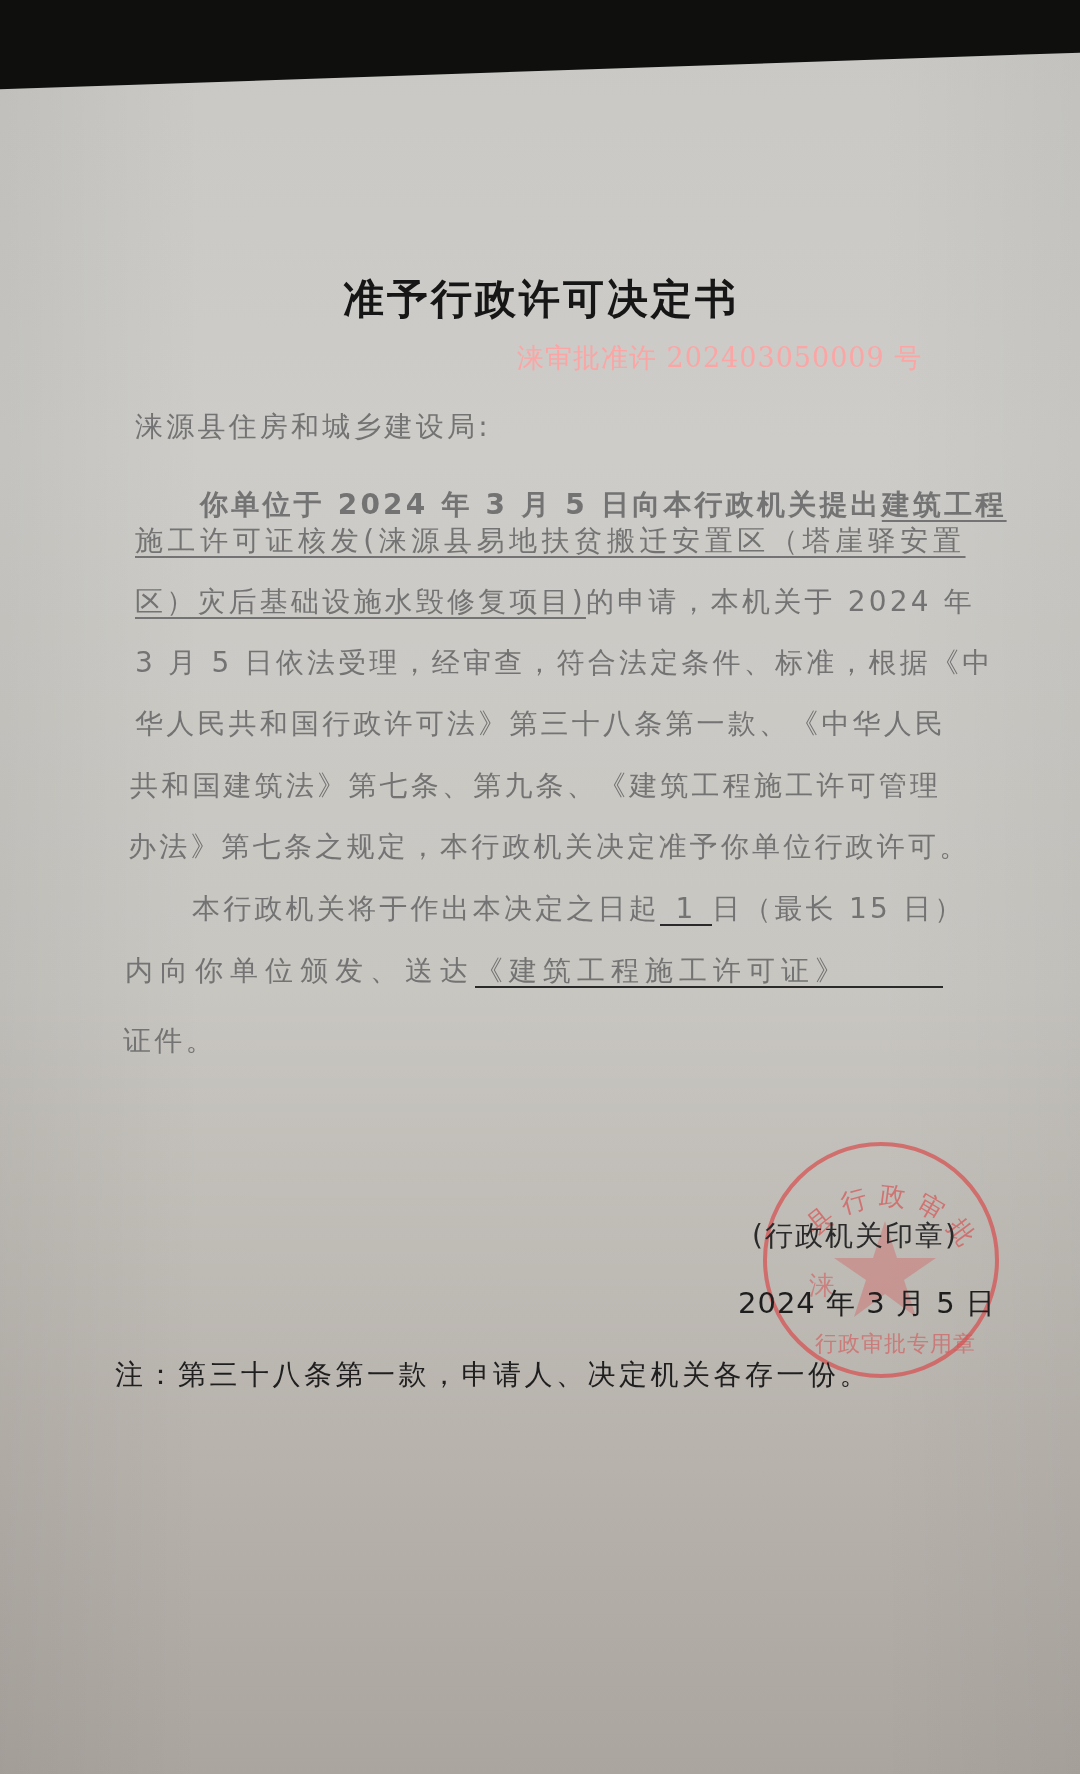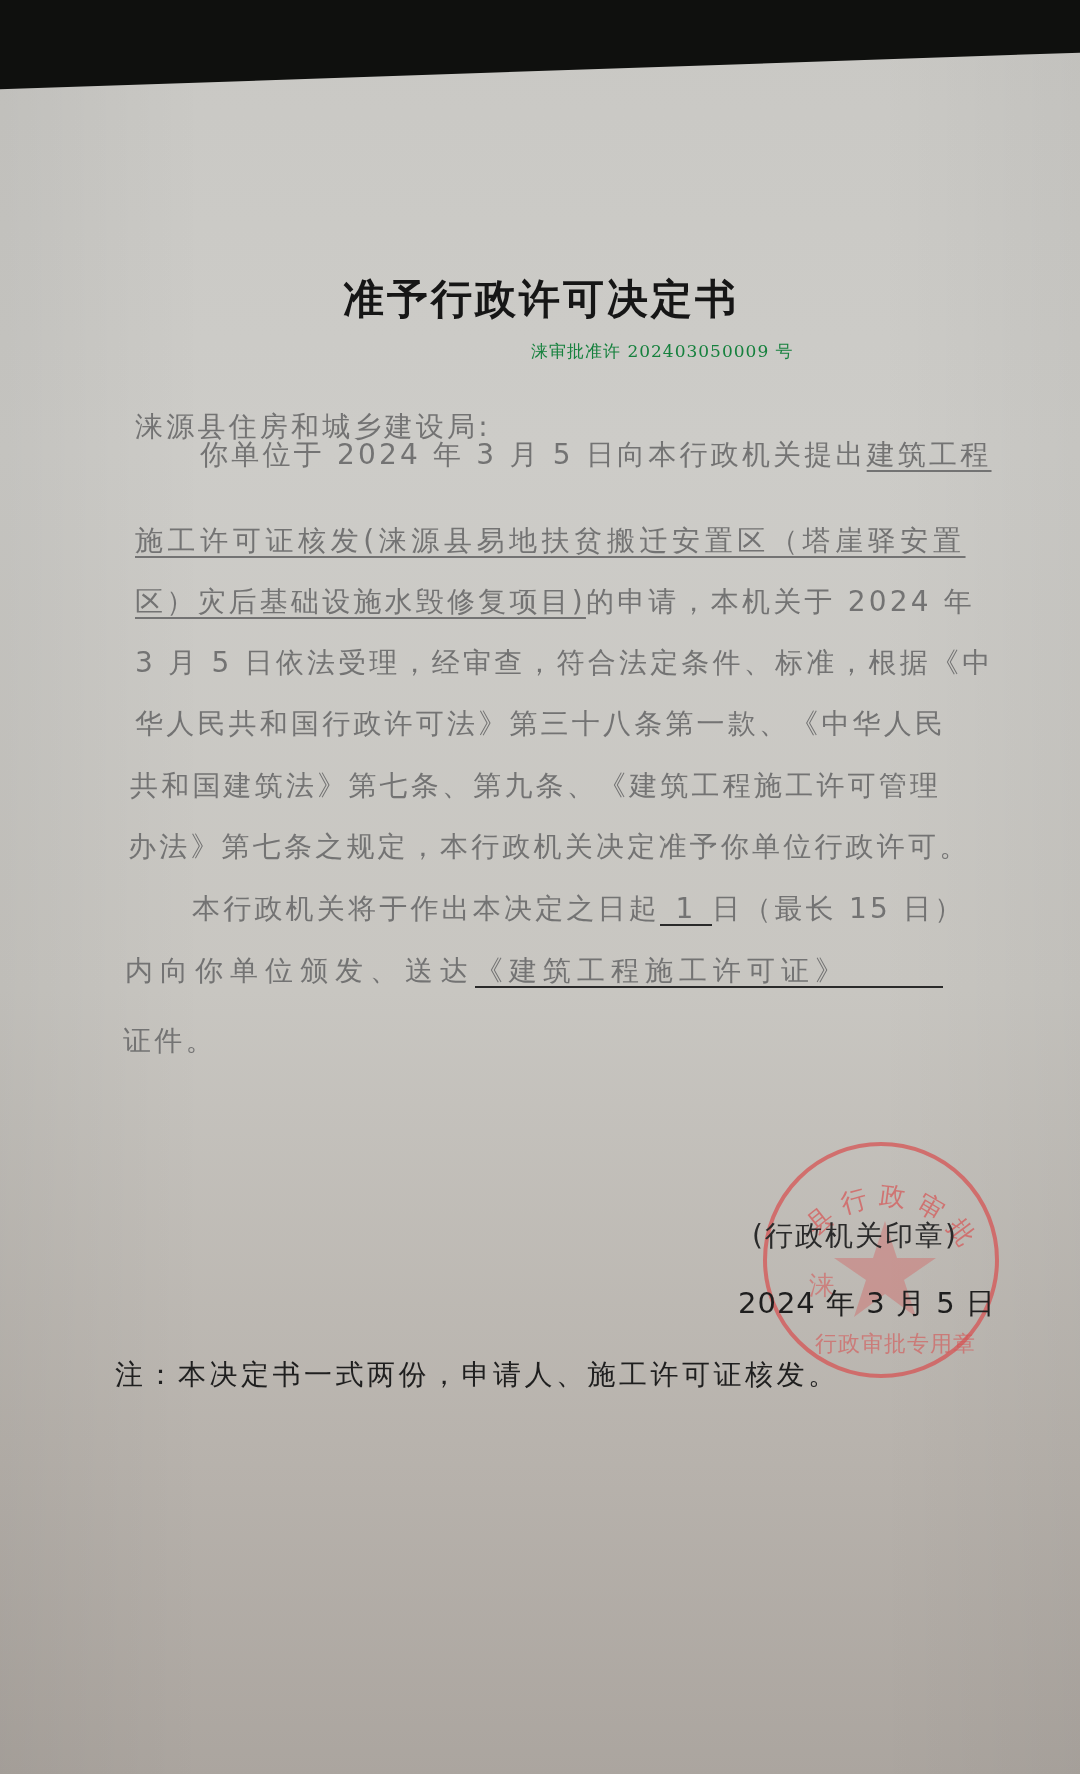--- a/index.html
+++ b/index.html
@@ -13,21 +13,21 @@
       background:
         linear-gradient(90deg, rgba(0,0,0,0.05) 0%, rgba(0,0,0,0) 20%, rgba(0,0,0,0) 80%, rgba(0,0,0,0.04) 100%),
         linear-gradient(180deg, #c9c8c4 0%, #cdccc8 25%, #c8c6c1 55%, #b8b3ad 80%, #aaa49e 100%);
       clip-path: polygon(0 90px, 100% 52px, 100% 100%, 0 100%);
     }
     .txt { position: absolute; color: #1e1e1e; white-space: nowrap; margin-top: 10px; }
     .title {
       left: 343px; top: 262px; font-size: 41px; font-weight: bold; letter-spacing: 3px;
       font-family: "DejaVu Sans", "Liberation Sans", sans-serif; color: #161616;
     }
-    .refno { left: 531px; top: 330px; font-size: 17px; letter-spacing: 1px; color: #15803d; }
+    .refno { left: 517px; top: 330px; font-size: 27px; letter-spacing: 1px; color: #fca5a5; }
     .line { font-size: 28px; letter-spacing: 3.2px; color: #737373;
       font-family: "DejaVu Sans", "Liberation Sans", sans-serif; }
     .u { text-decoration: underline; text-underline-offset: 6px; text-decoration-thickness: 2px; }
     .blank { display: inline-block; border-bottom: 2px solid #2a2a2a; text-align: center; line-height: 30px; }
     .stamp {
       position: absolute; left: 763px; top: 1142px; width: 236px; height: 236px;
       border-radius: 50%; border: 4px solid rgba(214, 84, 84, 0.75);
       box-sizing: border-box;
     }
     .stamp-arc { position: absolute; left: 0; top: 0; width: 236px; height: 236px; }
@@ -41,21 +41,21 @@
 </head>
 <body>
 
 <div class="paper"></div>
 
 <div class="txt title">准予行政许可决定书</div>
 <div class="txt refno">涞审批准许 202403050009 号</div>
 
 <div class="txt line" style="left:135px; top:398px;">涞源县住房和城乡建设局:</div>
 
-<div class="txt line" style="left:200px; top:426px;">
+<div class="txt line" style="left:200px; top:476px;font-weight:bold;">
   <span>你单位于 2024 年 3 月 5 日向本行政机关提出</span><span class="u">建筑工程</span>
 </div>
 <div class="txt line" style="left:135px; top:512px; letter-spacing:4.6px;">
   <span class="u">施工许可证核发(涞源县易地扶贫搬迁安置区（塔崖驿安置</span>
 </div>
 <div class="txt line" style="left:135px; top:573px;">
   <span class="u">区）灾后基础设施水毁修复项目)</span><span>的申请，本机关于 2024 年</span>
 </div>
 <div class="txt line" style="left:135px; top:634px;">3 月 5 日依法受理，经审查，符合法定条件、标准，根据《中</div>
 <div class="txt line" style="left:135px; top:695px;">华人民共和国行政许可法》第三十八条第一款、《中华人民</div>
@@ -80,13 +80,13 @@
     <text font-size="26" fill="rgba(214,84,84,0.7)" letter-spacing="10" font-family="DejaVu Sans, sans-serif">
       <textPath href="#topArc" startOffset="18%">县行政审批</textPath>
     </text>
     <text x="42" y="148" font-size="26" fill="rgba(214,84,84,0.55)" font-family="DejaVu Sans, sans-serif">涞</text>
     <text x="48" y="205" font-size="22" fill="rgba(214,84,84,0.6)" letter-spacing="1" font-family="DejaVu Sans, sans-serif">行政审批专用章</text>
   </svg>
 </div>
 
 <div class="txt seal-sign">(行政机关印章)</div>
 <div class="txt seal-date">2024 年 3 月 5 日</div>
-<div class="txt note">注：本决定书一式两份，申请人、施工许可证核发。</div>
+<div class="txt note">注：第三十八条第一款，申请人、决定机关各存一份。</div>
 
 </body></html>

